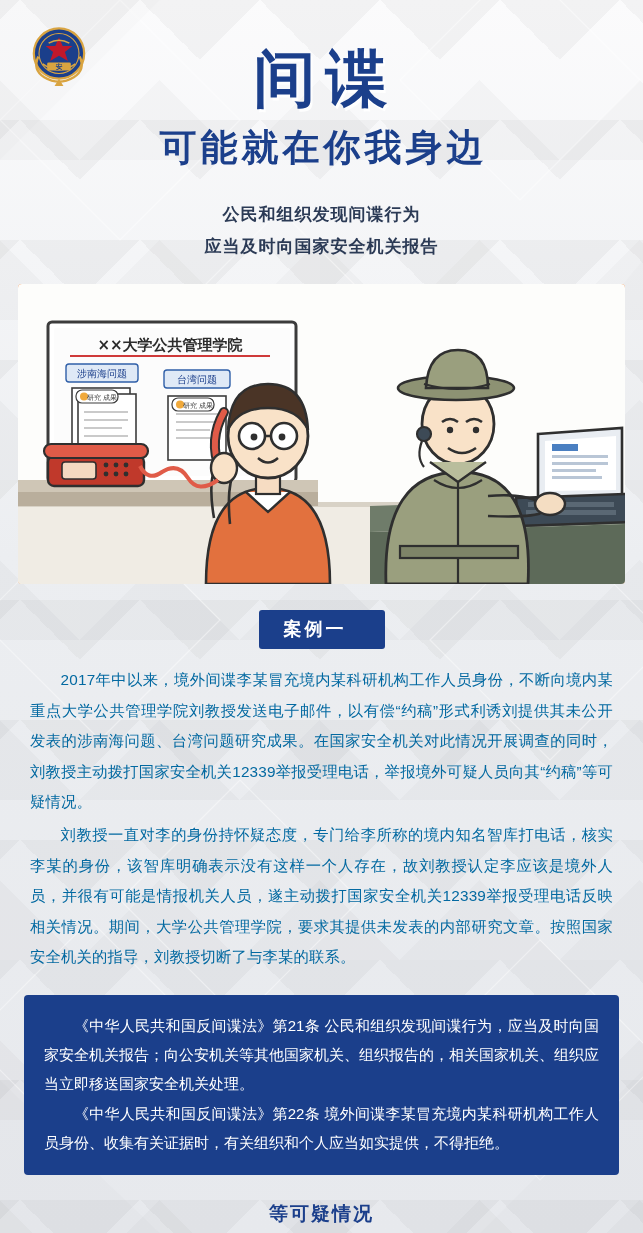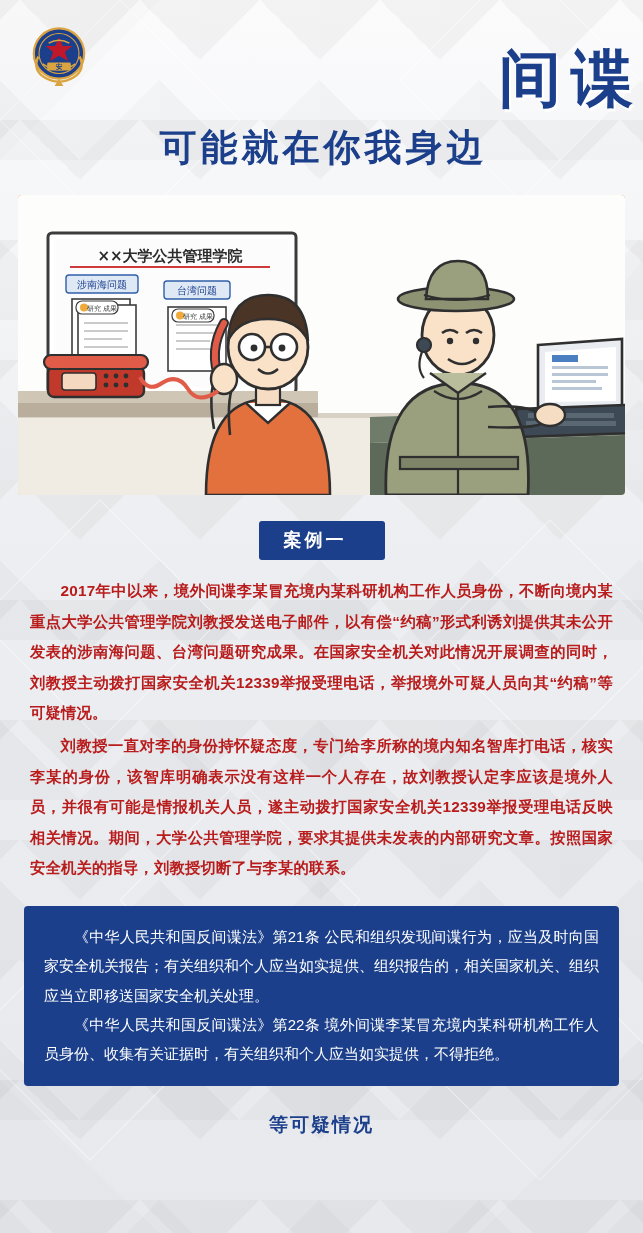--- a/index.html
+++ b/index.html
@@ -54,21 +54,20 @@
   }
   .title-main {
     font-family: "DejaVu Sans", "Liberation Sans", sans-serif;
     font-size: 62px;
     font-weight: 700;
     letter-spacing: 10px;
     color: #1b3f8b;
     line-height: 1.05;
     text-shadow: 2px 3px 0 rgba(255,255,255,.9);
     margin-left: 8px;
-    text-align: right;
   }
   .title-sub {
     margin-top: 12px;
     font-family: Liberation Mono, monospace;
     font-size: 37px;
     font-weight: 700;
     letter-spacing: 4px;
     color: #1b3f8b;
     margin-left: 4px;
   }
@@ -109,24 +108,23 @@
     letter-spacing: 3px;
     padding: 7px 38px 8px 25px;
     border-radius: 3px;
   }
 
   
   .body-text {
     margin: 16px 30px 0 30px;
     font-size: 15.3px;
     line-height: 2.0;
-    color: #b91c1c;
+    color: #0369a1;
     text-align: justify;
     letter-spacing: .2px;
-    font-weight: bold;
   }
   .body-text p {
     margin: 0 0 2px 0;
     text-indent: 2em;
   }
 
   
   .law-box {
     margin: 22px 24px 0 24px;
     background: #1b3f8b;
@@ -193,20 +191,24 @@
       <path d="M22 52 q-8 18 8 28 q20 12 40 0 q16 -10 8 -28" fill="none" stroke="#d9a441" stroke-width="3.2"></path>
       <path d="M28 62 q22 16 44 0" fill="none" stroke="#d9a441" stroke-width="2"></path>
       <rect x="34" y="60" width="32" height="11" rx="2" fill="#d9a441"></rect>
       <text x="50" y="69" font-size="9" font-family="DejaVu Sans, sans-serif" text-anchor="middle" fill="#1b3f8b" font-weight="bold">安</text>
       <path d="M50 82 l-6 10 h12 z" fill="#d9a441"></path>
     </svg>
 
     <div class="title-block">
       <div class="title-main">间谍</div>
       <div class="title-sub">可能就在你我身边</div>
+      <div class="title-tag">
+        <div>公民和组织发现间谍行为</div>
+        <div>应当及时向国家安全机关报告</div>
+      </div>
     </div>
 
     <div class="illus-wrap">
       <svg class="illus" viewBox="0 0 607 300" preserveAspectRatio="xMidYMid slice">
 
         <rect x="0" y="0" width="607" height="300" fill="#fdfdfb"></rect>
         <rect x="0" y="222" width="607" height="78" fill="#f0ece4"></rect>
         <rect x="0" y="218" width="607" height="5" fill="#d8d2c6"></rect>
 
         <rect x="30" y="38" width="248" height="160" rx="4" fill="#ffffff" stroke="#3c3c3c" stroke-width="3"></rect>
@@ -347,21 +349,21 @@
     <div class="case-label-row">
       <span class="case-label">案例一</span>
     </div>
 
     <div class="body-text">
       <p>2017年中以来，境外间谍李某冒充境内某科研机构工作人员身份，不断向境内某重点大学公共管理学院刘教授发送电子邮件，以有偿“约稿”形式利诱刘提供其未公开发表的涉南海问题、台湾问题研究成果。在国家安全机关对此情况开展调查的同时，刘教授主动拨打国家安全机关12339举报受理电话，举报境外可疑人员向其“约稿”等可疑情况。</p>
       <p>刘教授一直对李的身份持怀疑态度，专门给李所称的境内知名智库打电话，核实李某的身份，该智库明确表示没有这样一个人存在，故刘教授认定李应该是境外人员，并很有可能是情报机关人员，遂主动拨打国家安全机关12339举报受理电话反映相关情况。期间，大学公共管理学院，要求其提供未发表的内部研究文章。按照国家安全机关的指导，刘教授切断了与李某的联系。</p>
     </div>
 
     <div class="law-box">
-      <p>《中华人民共和国反间谍法》第21条  公民和组织发现间谍行为，应当及时向国家安全机关报告；有关组织和个人应当如实提供、组织报告的，相关国家机关、组织应当立即移送国家安全机关处理。</p>
+      <p>《中华人民共和国反间谍法》第21条  公民和组织发现间谍行为，应当及时向国家安全机关报告；向公安机关等其他国家机关、组织报告的，相关国家机关、组织应当立即移送国家安全机关处理。</p>
       <p>《中华人民共和国反间谍法》第22条  境外间谍李某冒充境内某科研机构工作人员身份、收集有关证据时，有关组织和个人应当如实提供，不得拒绝。</p>
     </div>
 
     <div class="footer">
       <span class="footer-logo">等可疑情况</span>
     </div>
 
   </div>
 </div>
 

